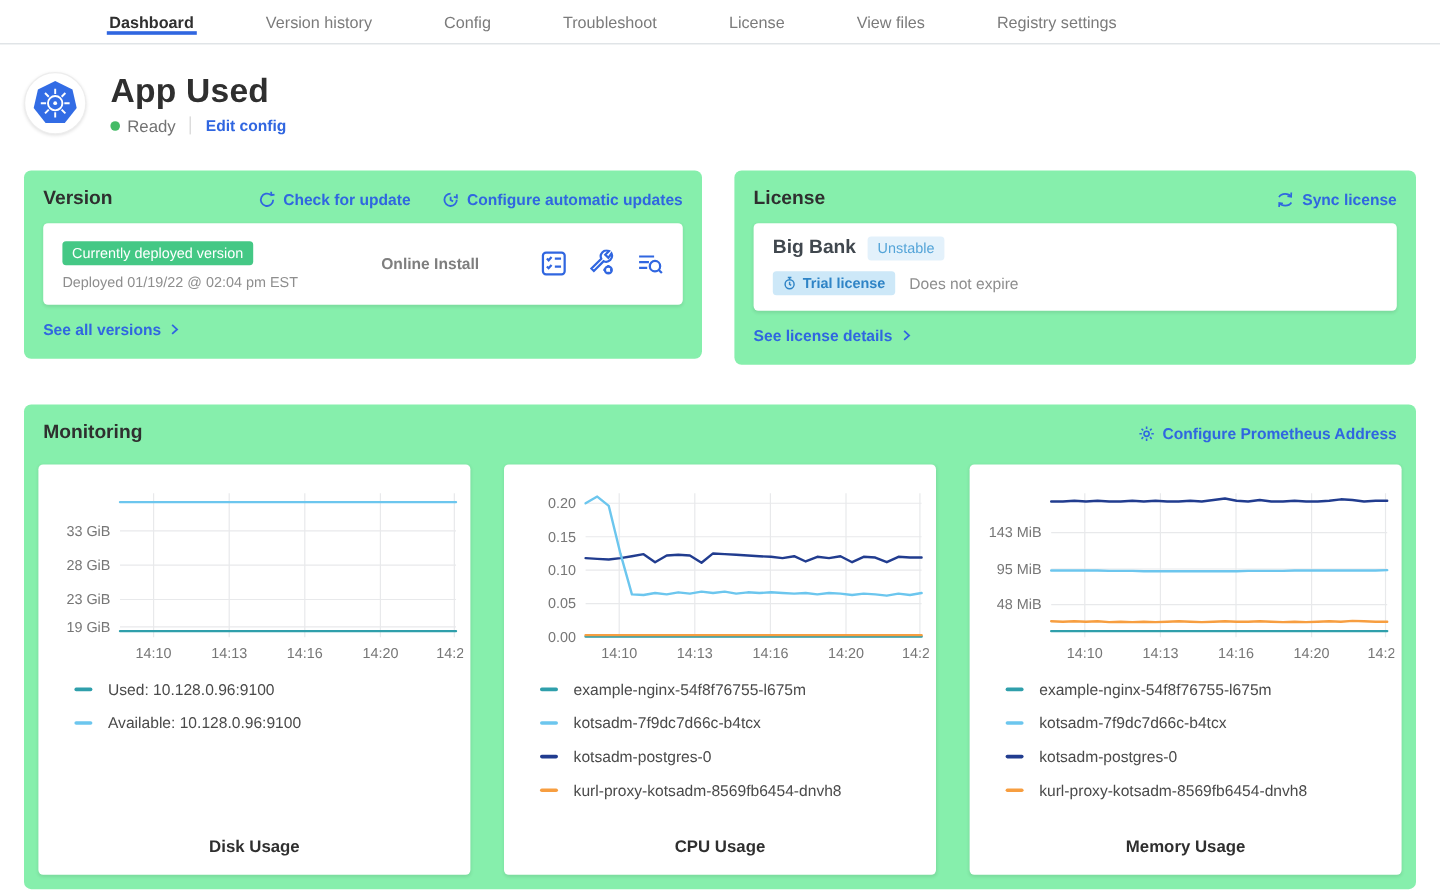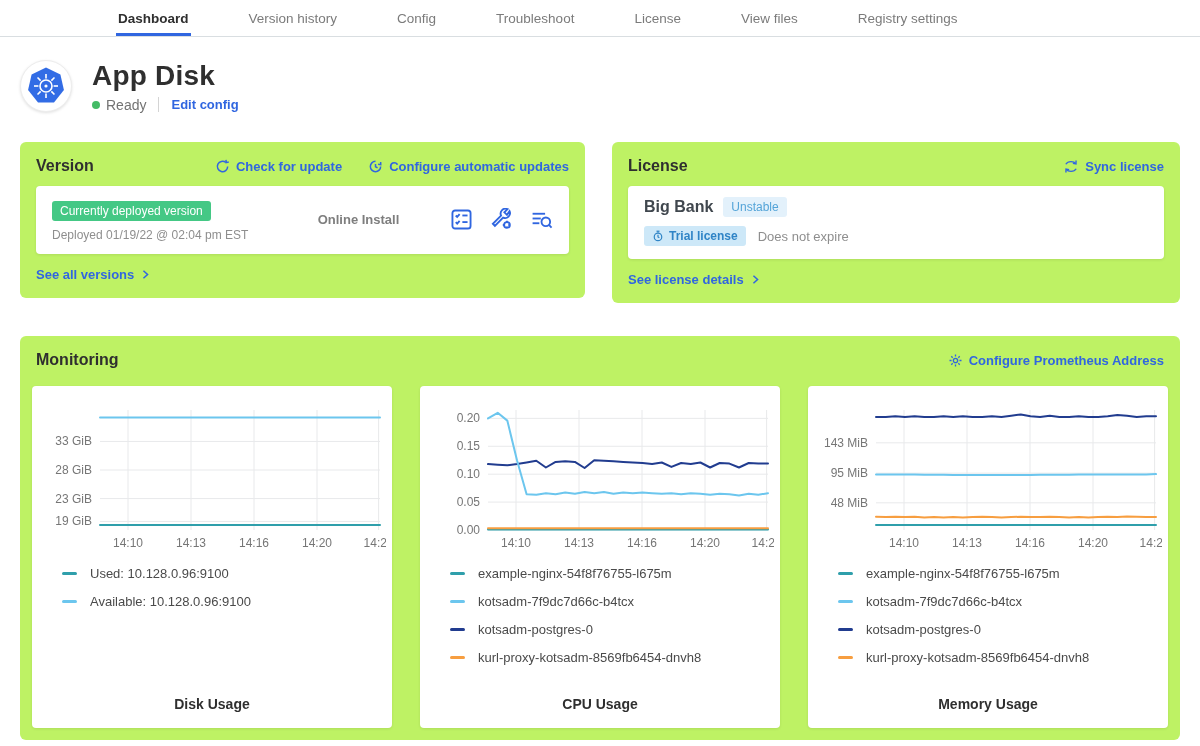--- a/index.html
+++ b/index.html
@@ -1,42 +1,42 @@
 <!DOCTYPE html>
 <html style="--accent: #3066e0; --k8s: #326ce5; --green: #44c885; --ready: #44bb66;"><head>
 <meta charset="utf-8">
 <style>
   * { box-sizing: border-box; margin: 0; padding: 0; }
   html,body { width:1200px; height:746px; background:#fff; font-family:"Liberation Sans",sans-serif; color:#323232; overflow:hidden; }
   a { text-decoration:none; cursor:pointer; }
 
   
   .topnav { height:37px; background:#fff; border-bottom:1px solid #d9dee1; display:flex; }
-  .tabs { display:flex; gap:56px; padding-left:116px; }
+  .tabs { display:flex; gap:56px; padding-left:89px;align-items:center; }
   .tab { display:flex; align-items:center; font-size:13.5px; color:#7b7b7b; border-top:3px solid transparent; border-bottom:3px solid transparent; padding:0 2px; cursor:pointer; }
   .tab.active { color:#2f2f2f; font-weight:bold; border-bottom-color:var(--accent); }
 
   .page { padding:0 20px; }
 
   
   .app-header { display:flex; align-items:center; margin-top:16px; height:66px; }
   .app-logo { width:52px; height:52px; border-radius:50%; background:#fff; border:1px solid #ededed; box-shadow:0 1px 3px rgba(0,0,0,.12); display:flex; align-items:center; justify-content:center; }
   .app-logo svg { width:40px; height:40px; color:var(--k8s); }
   .app-title-block { margin-left:20px; }
   .app-title-block h1 { font-size:28px; font-weight:bold; color:#2f2f2f; letter-spacing:.2px; }
   .app-status-row { display:flex; align-items:center; margin-top:5px; }
   .status-dot { width:8px; height:8px; border-radius:50%; background:var(--ready); display:inline-block; }
   .status-text { font-size:14px; color:#737373; margin-left:6px; }
   .vdiv { width:1px; height:15px; background:#d4d4d4; margin:0 12px; display:inline-block; }
   .link { color:var(--accent); font-size:13px; font-weight:bold; display:inline-flex; align-items:center; gap:6px; }
   .link svg { flex:none; }
 
   
   .row-2col { display:flex; gap:27px; margin-top:23px; align-items:flex-start; }
-  .panel { background:#bef264; border-radius:6px; padding:15px 16px; }
+  .panel { background:#86efac; border-radius:6px; padding:15px 16px; }
   .panel-head { display:flex; align-items:center; justify-content:space-between; }
   .panel-head h2 { font-size:16px; font-weight:bold; color:#2f2f2f; }
   .head-links { display:flex; gap:26px; }
 
   .card { background:#fff; border-radius:4px; box-shadow:0 1px 3px rgba(0,0,0,.09); }
 
   
   .version-panel { width:565px; flex:none; }
   .version-card { margin-top:11px; padding:10px 16px 12px; display:flex; align-items:center; }
   .vc-left { width:235px; flex:none; }
@@ -103,21 +103,21 @@
             <line x1="69" y1="50" x2="80" y2="50"></line>
           <line x1="36.6" y1="36.6" x2="28.8" y2="28.8"></line>
             <line x1="63.4" y1="63.4" x2="71.2" y2="71.2"></line>
           <line x1="63.4" y1="36.6" x2="71.2" y2="28.8"></line>
             <line x1="36.6" y1="63.4" x2="28.8" y2="71.2"></line>
         </g>
         <circle cx="50" cy="50" r="4" fill="#fff"></circle>
       </svg>
     </div>
     <div class="app-title-block">
-      <h1>App Disk</h1>
+      <h1>App Used</h1>
       <div class="app-status-row">
         <span class="status-dot"></span>
         <span class="status-text">Ready</span>
         <span class="vdiv"></span>
         <a class="link">Edit config</a>
       </div>
     </div>
   </div>
 
   <div class="row-2col">

